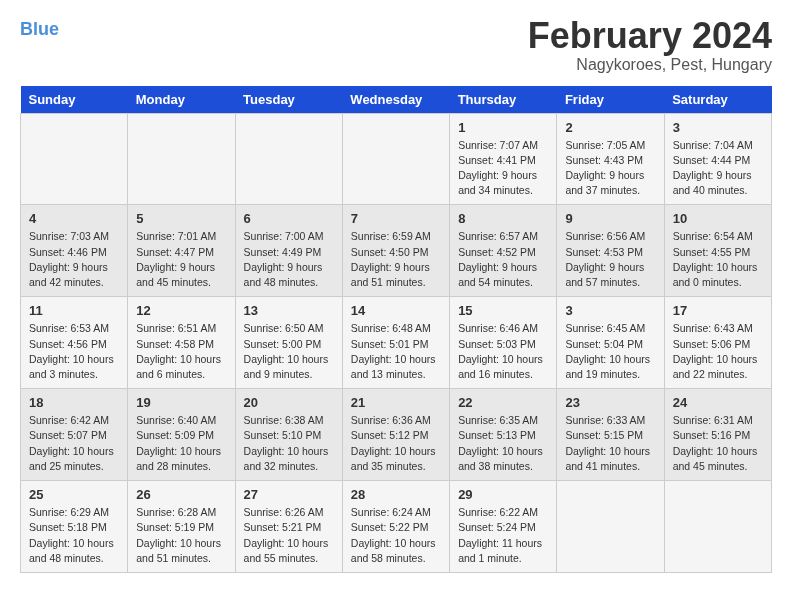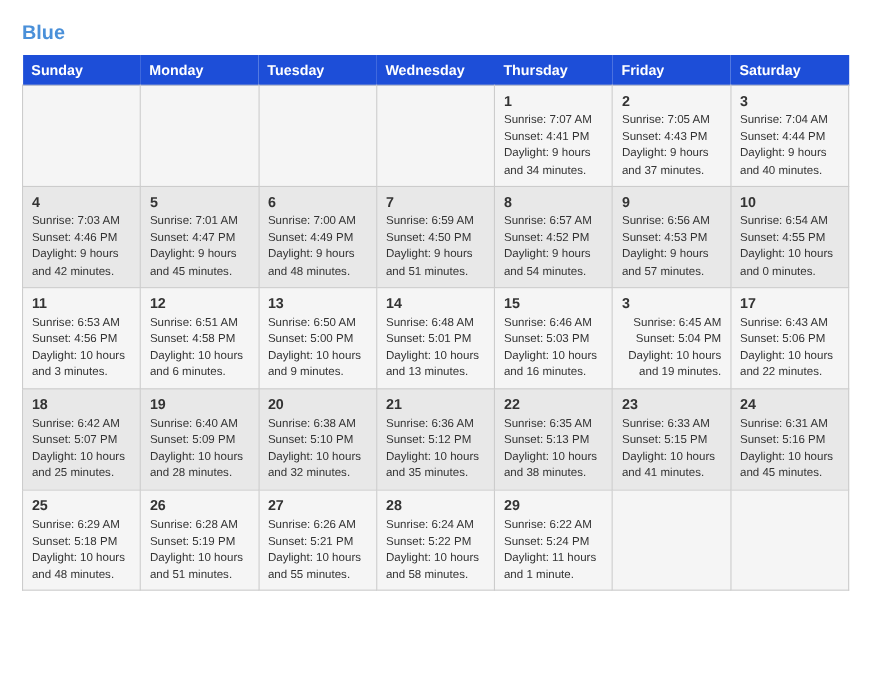--- a/index.html
+++ b/index.html
@@ -94,20 +94,24 @@
     }
   </style>
 </head>
 <body>
 
 <div class="header-section">
   <div class="logo">
     <div style="display:flex;flex-direction:column;align-items:flex-start;">
       <span class="logo-text-blue">Blue</span>
     </div>
+  </div>
+  <div class="title-section">
+    <div class="month-title">February 2024</div>
+    <div class="location-title">Nagykoroes, Pest, Hungary</div>
   </div>
 </div>
 
 <table>
   <thead>
     <tr>
     <th>Sunday</th>
         <th>Monday</th>
         <th>Tuesday</th>
         <th>Wednesday</th>
@@ -226,21 +230,21 @@
         </td>
         <td>
           <span class="day-number">15</span>
           <div class="day-info" style="white-space: pre-line;">Sunrise: 6:46 AM
 Sunset: 5:03 PM
 Daylight: 10 hours
 and 16 minutes.</div>
         </td>
         <td>
           <span class="day-number">3</span>
-          <div class="day-info" style="white-space: pre-line; text-align: right;">Sunrise: 6:45 AM
+          <div class="day-info" style="white-space: pre-line;">Sunrise: 6:45 AM
 Sunset: 5:04 PM
 Daylight: 10 hours
 and 19 minutes.</div>
         </td>
         <td>
           <span class="day-number">17</span>
           <div class="day-info" style="white-space: pre-line;">Sunrise: 6:43 AM
 Sunset: 5:06 PM
 Daylight: 10 hours
 and 22 minutes.</div>

